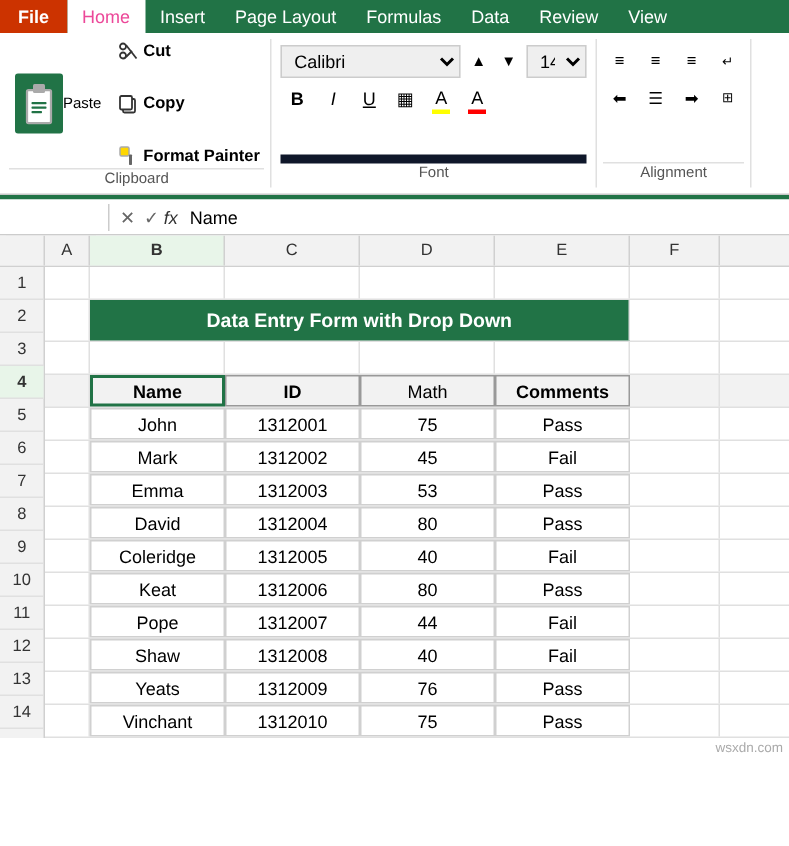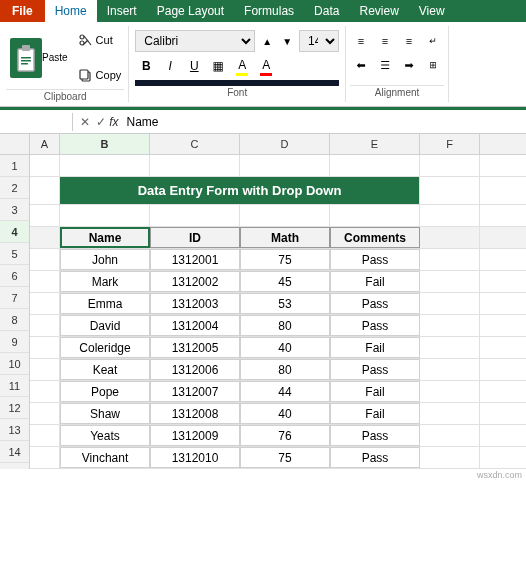--- a/index.html
+++ b/index.html
@@ -1,25 +1,25 @@
 <!DOCTYPE html>
 <html><head>
   <meta charset="utf-8">
   <style>
     * { margin: 0; padding: 0; box-sizing: border-box; }
     body { font-family: 'Segoe UI', Arial, sans-serif; font-size: 12px; background: #fff; width: 526px; height: 564px; overflow: hidden; }
     .ribbon-tabs { display: flex; align-items: stretch; background: #217346; }
     .tab-file { background: #cc3300; color: #fff; padding: 4px 12px; font-size: 12px; font-weight: bold; cursor: pointer; border: none; }
     .tab-item { color: #fff; padding: 4px 10px; font-size: 12px; cursor: pointer; }
-    .tab-item.active { background: #fff; color: #0369a1; }
+    .tab-item.active { background: #fff; color: #ec4899; }
 
     .ribbon-content { background: #fff; border-bottom: 1px solid #c8c8c8; padding: 4px 6px; display: flex; align-items: stretch; min-height: 80px; }
     .paste-btn { display: flex; flex-direction: row; align-items: center; padding: 4px; cursor: pointer; }
     .paste-icon { width: 32px; height: 40px; background: #217346; border-radius: 2px; display: flex; align-items: center; justify-content: center; color: white; font-size: 20px; }
-    .clipboard-small-btns { display: flex; flex-direction: column; gap: 19px; justify-content: center; }
+    .clipboard-small-btns { display: flex; flex-direction: column; gap: 19px; justify-content: center; font-weight: bold; }
     .small-btn { display: flex; align-items: center; gap: 3px; padding: 1px 3px; cursor: pointer; font-size: 11px; }
 
     .font-group { padding: 4px 6px; display: flex; flex-direction: column; gap: 3px; }
     .font-row1 { display: flex; gap: 4px; align-items: center; }
     .font-row2 { display: flex; gap: 2px; align-items: center; }
     .font-dropdown { border: 1px solid #ccc; padding: 2px 4px; font-size: 12px; width: 120px; height: 22px; }
     .size-dropdown { border: 1px solid #ccc; padding: 2px 4px; font-size: 12px; width: 40px; height: 22px; }
     .font-btn { border: 1px solid transparent; background: none; padding: 2px 4px; cursor: pointer; font-size: 12px; height: 22px; min-width: 22px; }
     .font-btn.bold { font-weight: bold; }
     .font-btn.italic { font-style: italic; }
@@ -111,20 +111,27 @@
             </svg>
             <span>Cut</span>
           </div>
           <div class="small-btn">
             <svg width="14" height="14" viewBox="0 0 14 14">
               <rect x="3" y="4" width="8" height="9" rx="1" fill="none" stroke="#333" stroke-width="1.2"></rect>
               <rect x="1" y="2" width="8" height="9" rx="1" fill="#fff" stroke="#333" stroke-width="1.2"></rect>
             </svg>
             <span>Copy</span>
           </div>
+          <div class="small-btn">
+            <svg width="14" height="14" viewBox="0 0 14 14">
+              <rect x="1" y="1" width="6" height="6" rx="1" fill="#ffd700" stroke="#aaa" stroke-width="1"></rect>
+              <rect x="7" y="6" width="2" height="7" rx="0.5" fill="#666"></rect>
+            </svg>
+            <span>Format Painter</span>
+          </div>
         </div>
       </div>
       <div style="font-size:10px;color:#555;text-align:center;border-top:1px solid #e0e0e0;padding-top:1px;">Clipboard</div>
     </div>
 
     <div class="font-group" style="border-right:1px solid #e0e0e0;border-left:1px solid #e0e0e0;min-width:200px;">
       <div class="font-row1">
         <select class="font-dropdown">
           <option>Calibri</option>
         </select>
@@ -236,21 +243,21 @@
         <div class="grid-cell col-c"></div>
         <div class="grid-cell col-d"></div>
         <div class="grid-cell col-e"></div>
         <div class="grid-cell col-f"></div>
       </div>
 
       <div class="grid-row" style="background:#f2f2f2;">
         <div class="grid-cell col-a"></div>
         <div class="grid-cell col-b header-cell selected-cell" style="font-weight:bold;border:2px solid #217346;">Name</div>
         <div class="grid-cell col-c header-cell" style="font-weight:bold;">ID</div>
-        <div class="grid-cell col-d header-cell" style="font-weight:bold;">Math</div>
+        <div class="grid-cell col-d header-cell" style="font-weight:normal;">Math</div>
         <div class="grid-cell col-e header-cell" style="font-weight:bold;">Comments</div>
         <div class="grid-cell col-f"></div>
       </div>
 
       <div class="grid-row">
         <div class="grid-cell col-a"></div>
         <div class="grid-cell col-b data-cell">John</div>
         <div class="grid-cell col-c data-cell">1312001</div>
         <div class="grid-cell col-d data-cell">75</div>
         <div class="grid-cell col-e data-cell">Pass</div>

